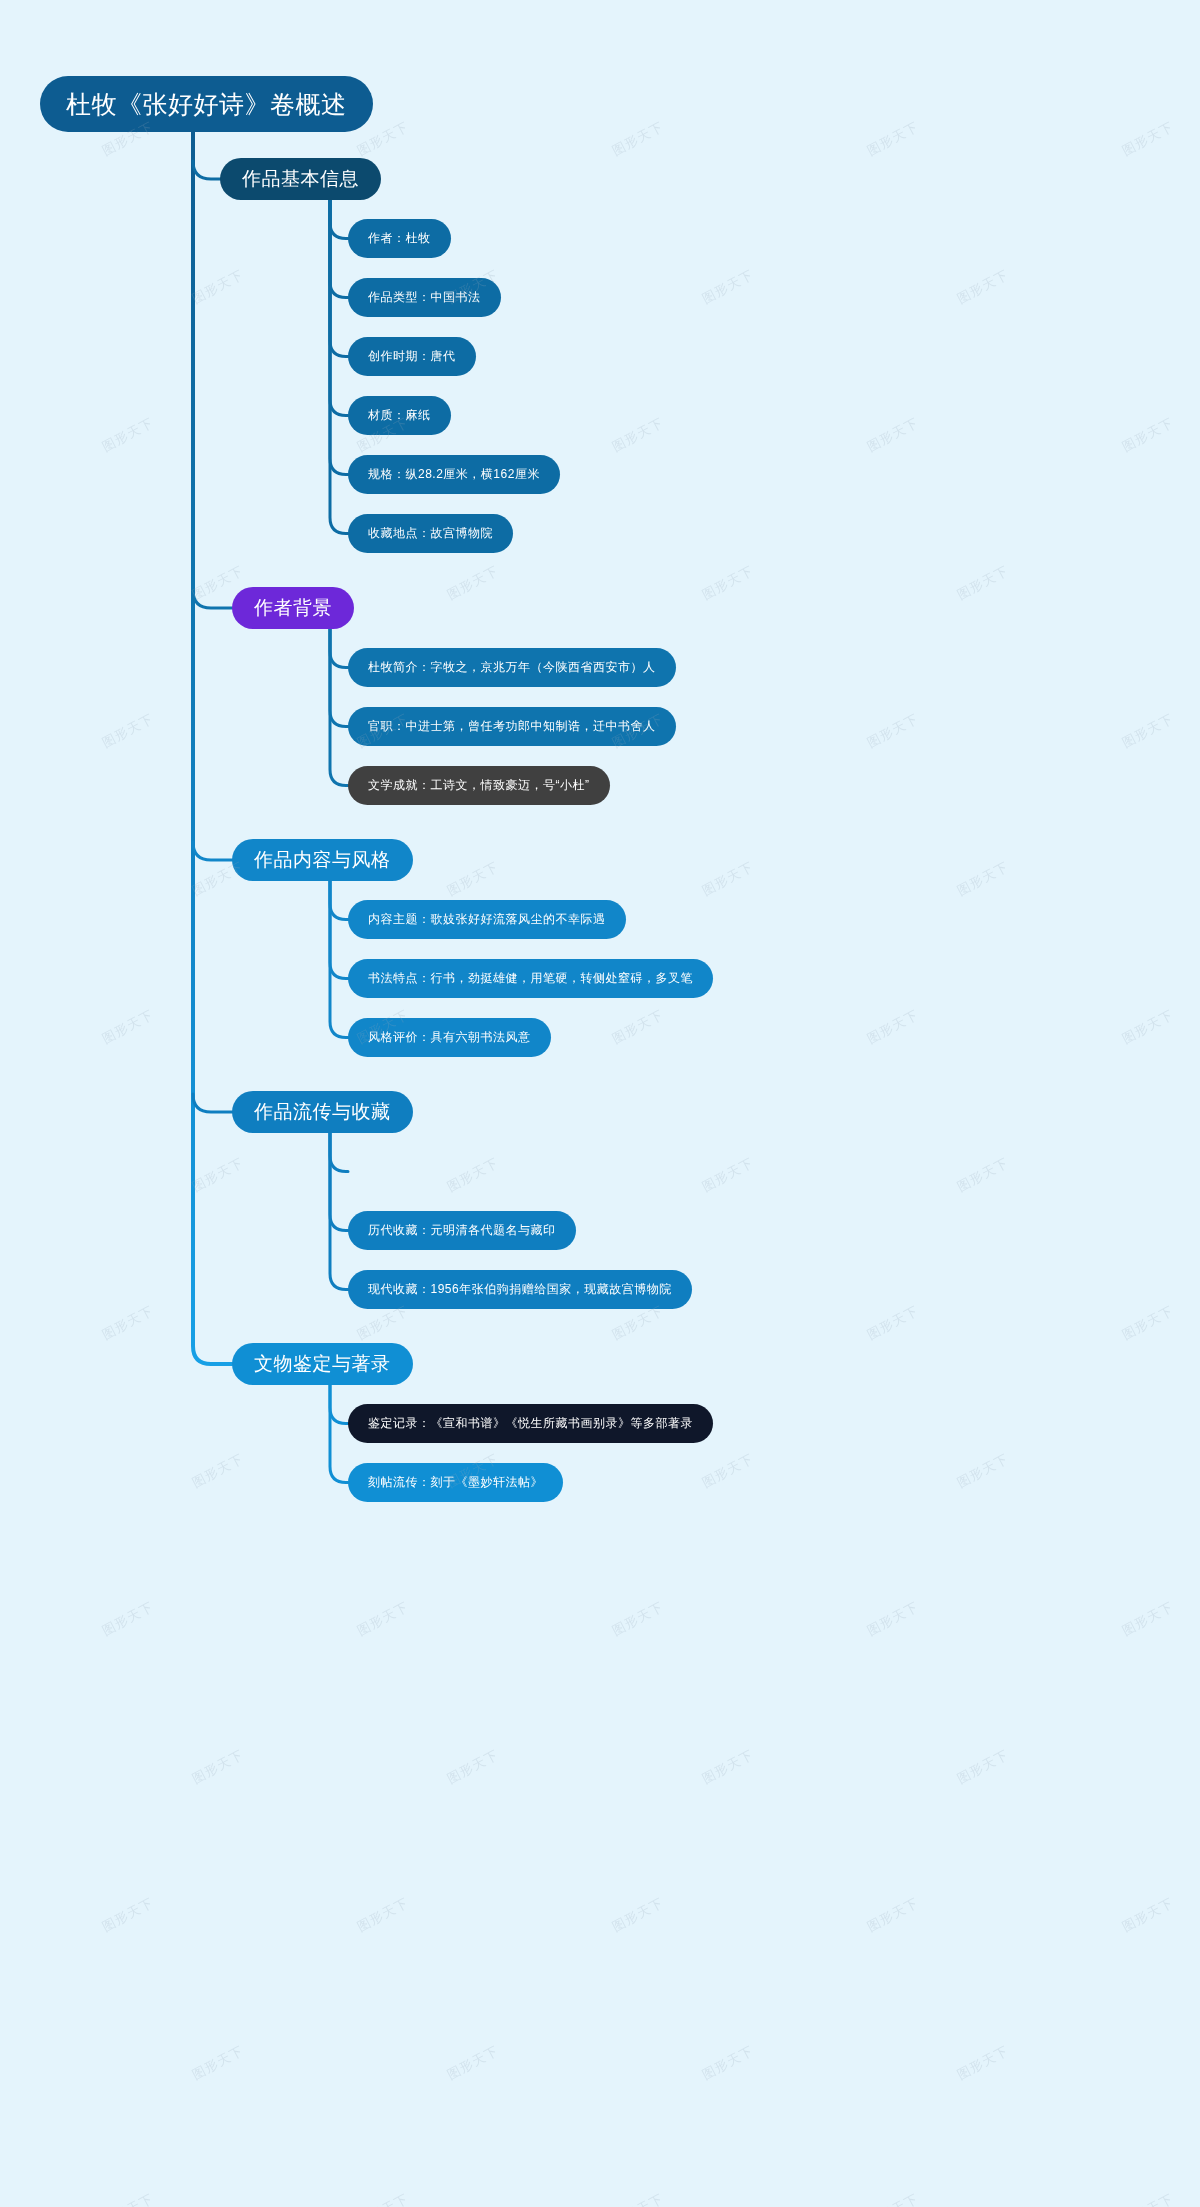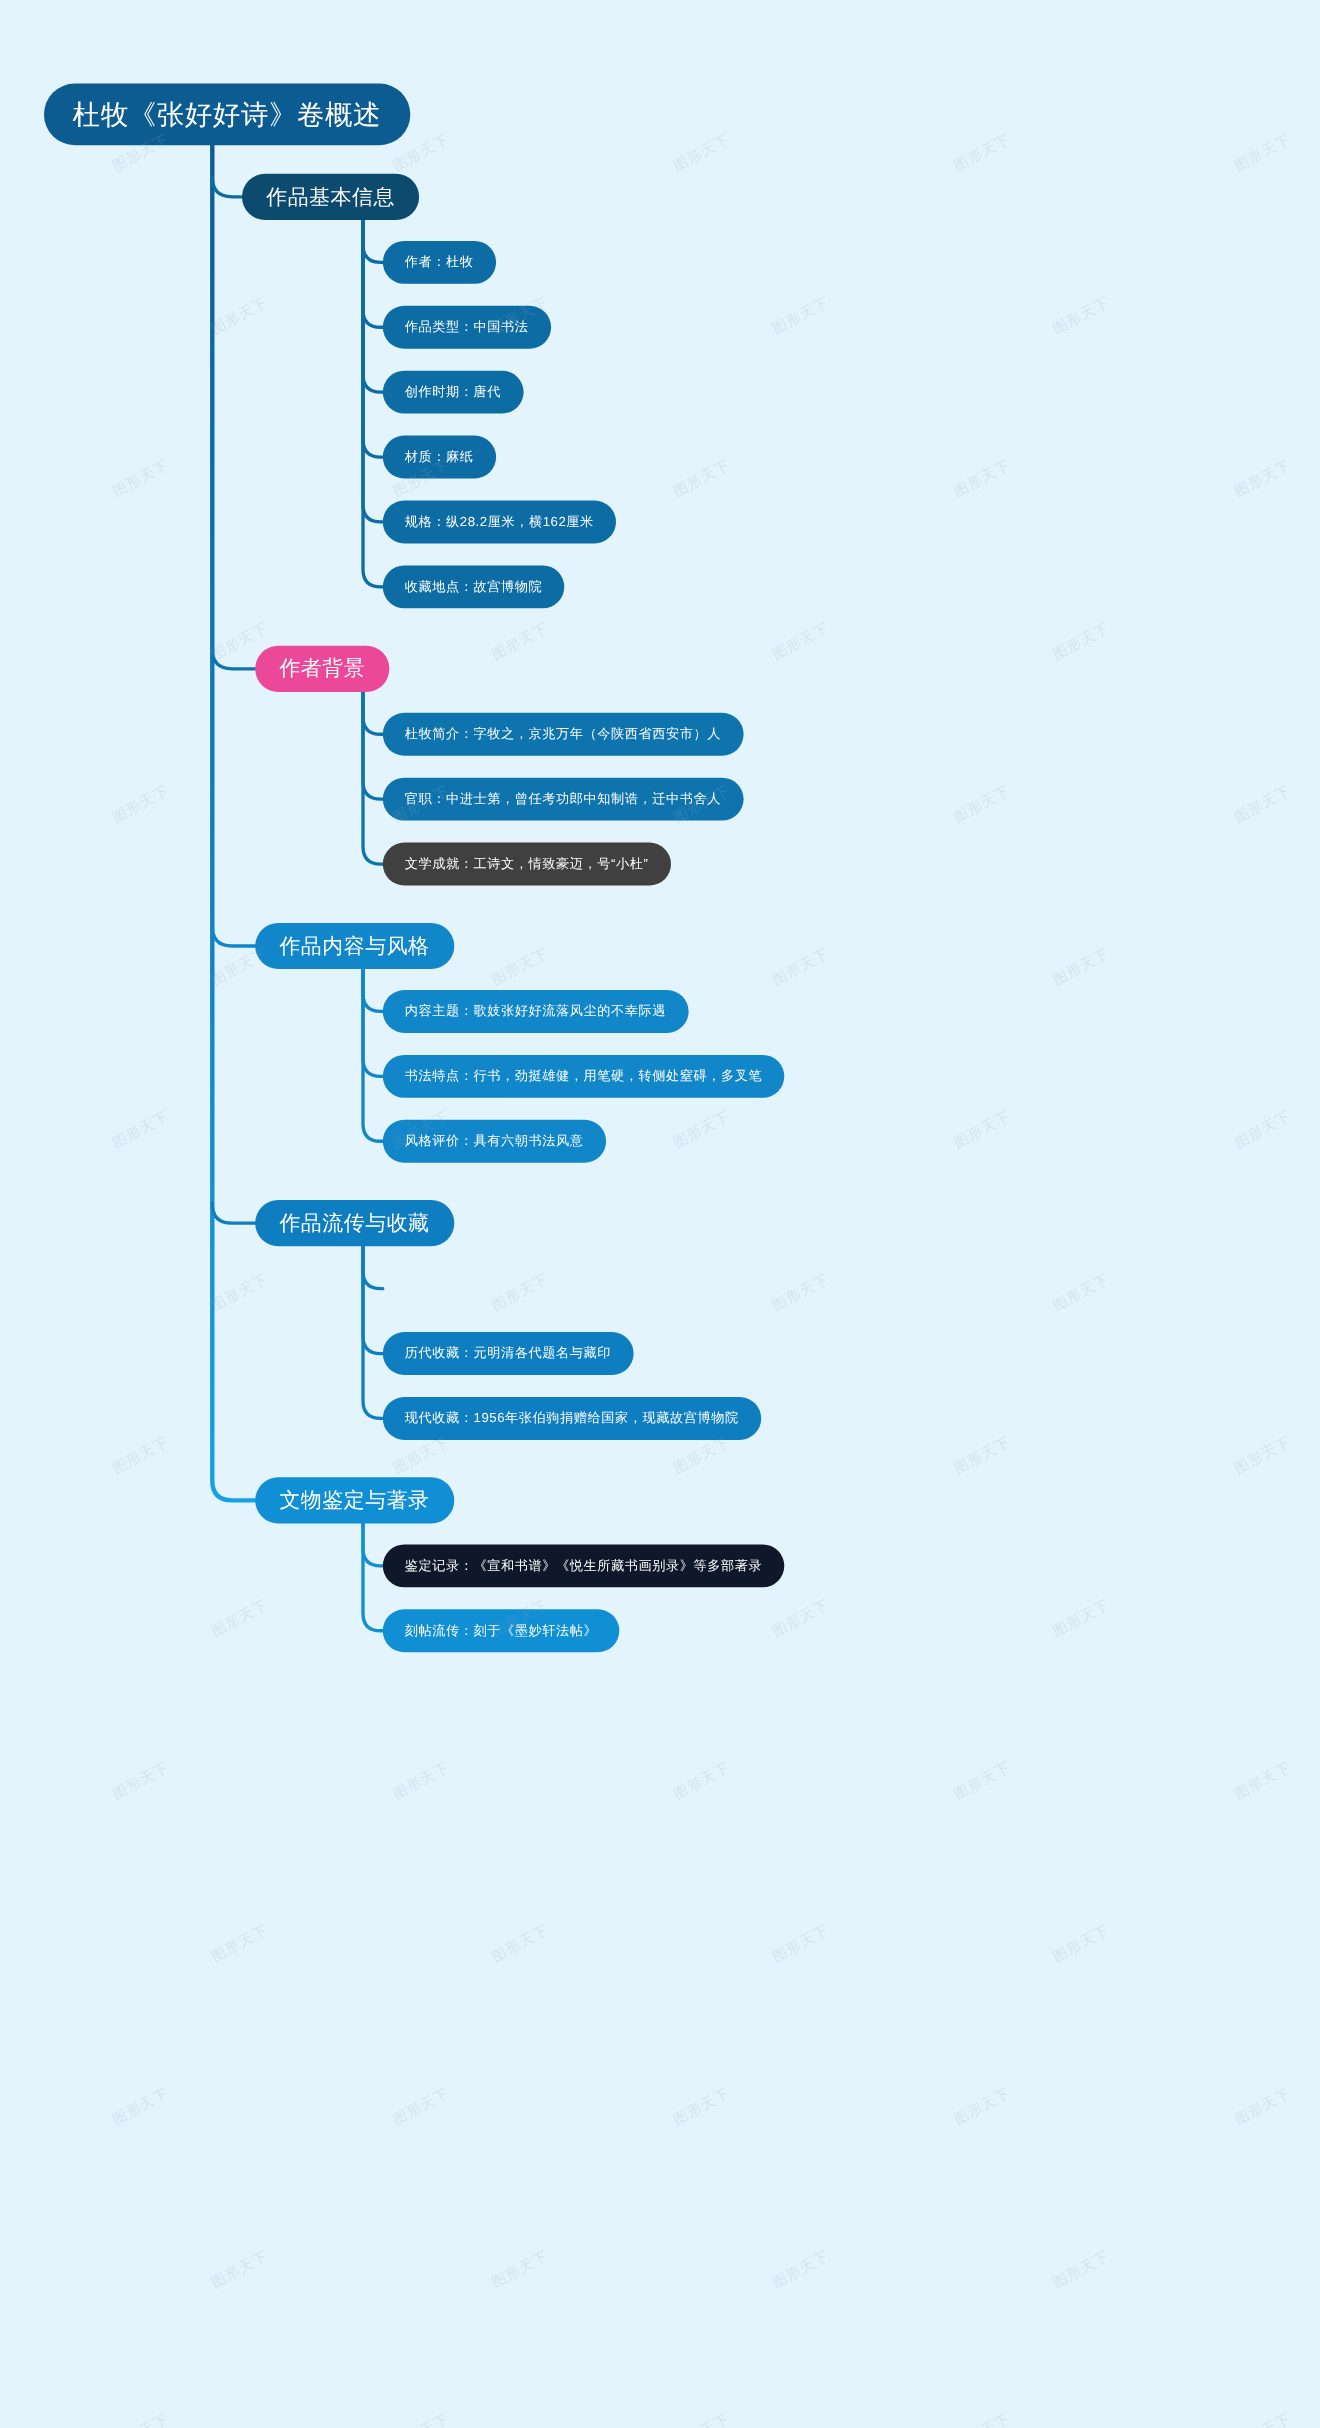--- a/index.html
+++ b/index.html
@@ -127,21 +127,21 @@
     </div>
     <div class="node l3" style="left: 348px; top: 396px; background: rgb(13, 108, 164);">
       <span>材质：麻纸</span>
     </div>
     <div class="node l3" style="left: 348px; top: 455px; background: rgb(13, 108, 164);">
       <span>规格：纵28.2厘米，横162厘米</span>
     </div>
     <div class="node l3" style="left: 348px; top: 514px; background: rgb(13, 108, 164);">
       <span>收藏地点：故宫博物院</span>
     </div>
-    <div class="node l2" style="left: 232px; top: 587px; background: #ec4899;">
+    <div class="node l2" style="left: 232px; top: 587px; background: #6d28d9;">
       <span>作者背景</span>
     </div>
     <div class="node l3" style="left: 348px; top: 648px; background: rgb(15, 116, 174);">
       <span>杜牧简介：字牧之，京兆万年（今陕西省西安市）人</span>
     </div>
     <div class="node l3" style="left: 348px; top: 707px; background: rgb(15, 116, 174);">
       <span>官职：中进士第，曾任考功郎中知制诰，迁中书舍人</span>
     </div>
     <div class="node l3" style="left: 348px; top: 766px; background: #404040;">
       <span>文学成就：工诗文，情致豪迈，号“小杜”</span>

